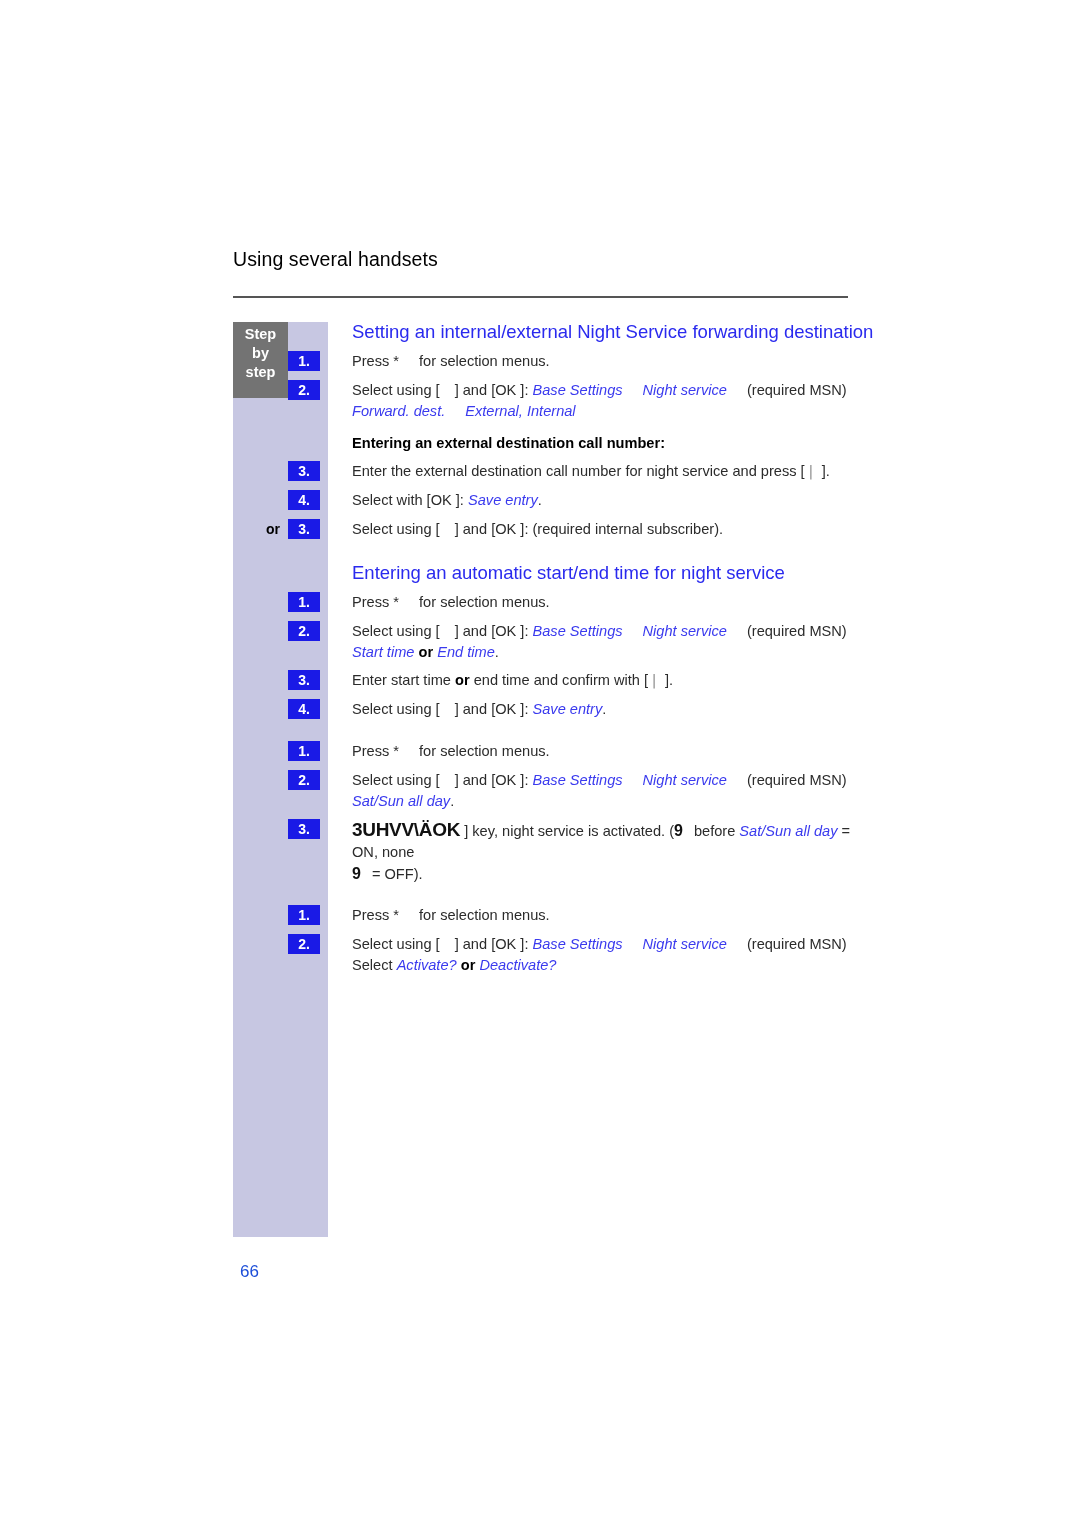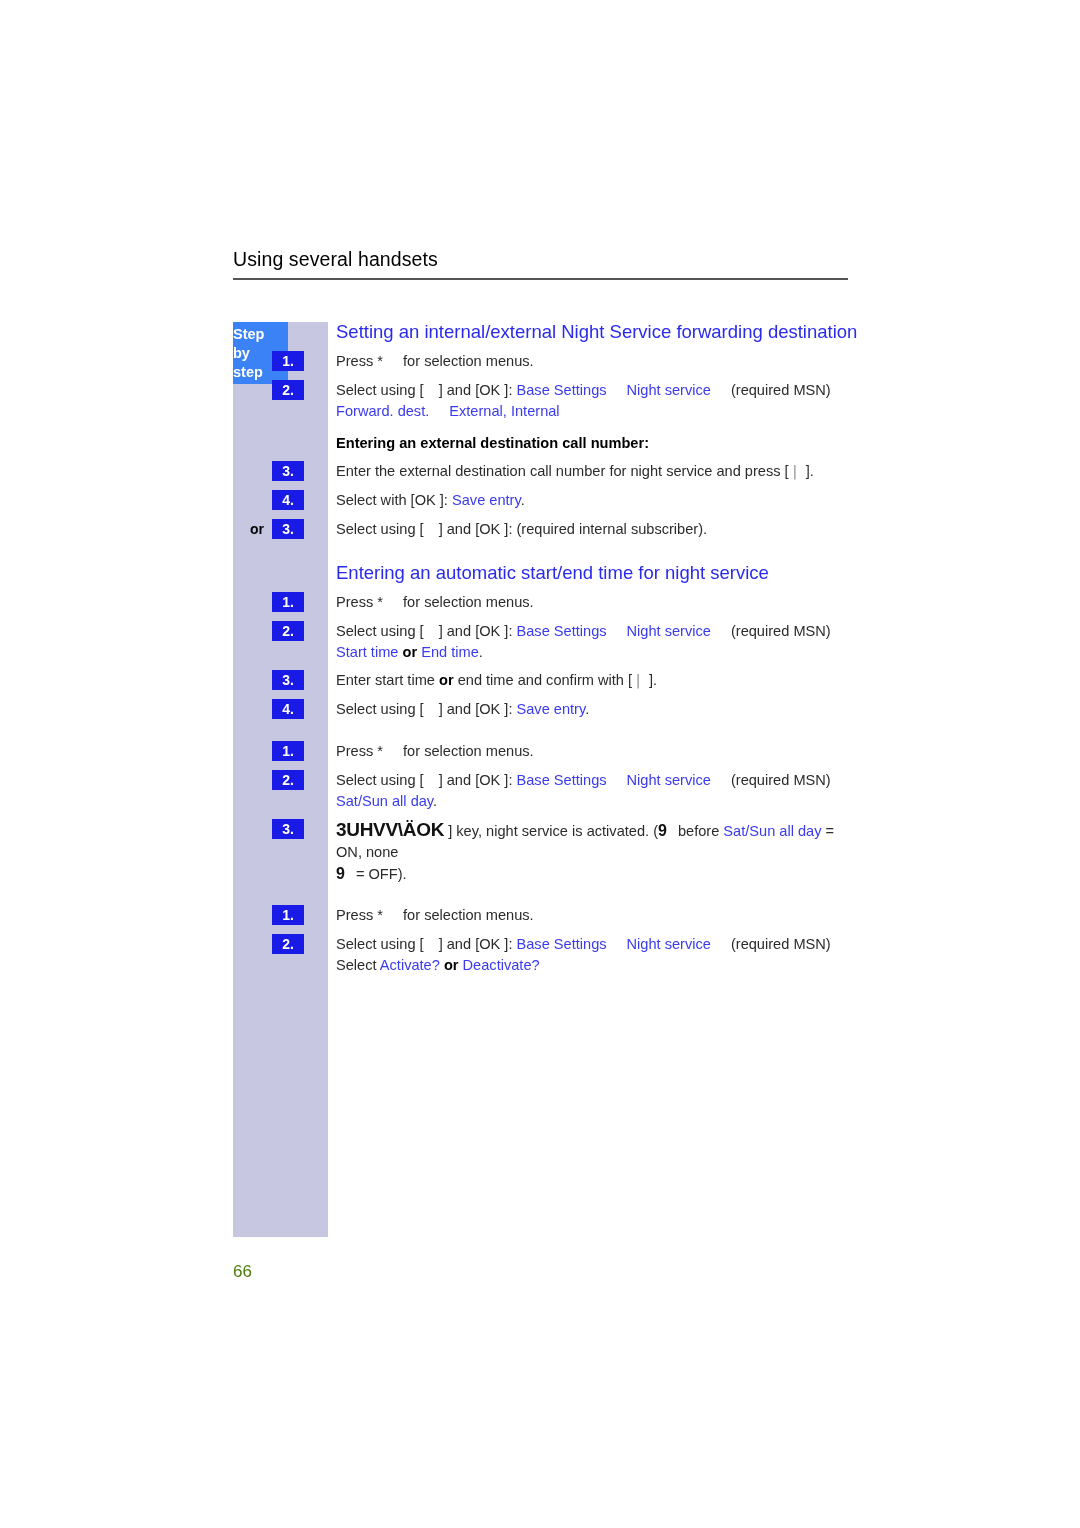--- a/index.html
+++ b/index.html
@@ -25,21 +25,21 @@
   .header {
     position: absolute;
     left: 233px;
     top: 248px;
     width: 615px;
   }
   .header-title {
     font-size: 19.5px;
     color: #000000;
     letter-spacing: 0.1px;
-    padding-bottom: 7px;
+    padding-bottom: 25px;
     white-space: nowrap;
   }
   .header-rule {
     height: 2px;
     background: #555555;
     width: 100%;
   }
 
   
   .sidebar {
@@ -48,35 +48,35 @@
     top: 322px;
     width: 95px;
     height: 915px;
     background: #c7c7e2;
   }
   .stepbox {
     position: absolute;
     left: 233px;
     top: 322px;
     width: 55px;
-    height: 62px;
-    background: #3b82f6;
+    height: 76px;
+    background: #737373;
     color: #ffffff;
     font-weight: bold;
     font-size: 14.5px;
     line-height: 19px;
-    text-align: left;
+    text-align: center;
     padding-top: 3px;
     box-sizing: border-box;
   }
 
   
   .content {
     position: absolute;
-    left: 336px;
+    left: 352px;
     top: 320px;
     width: 505px;
   }
 
   h2.section-title {
     font-size: 18.5px;
     font-weight: normal;
     color: #2a2aee;
     margin: 0;
     padding: 0;
@@ -104,20 +104,21 @@
     font-size: 14.6px;
     font-weight: bold;
     color: #000000;
     line-height: 21px;
     margin-top: 11px;
   }
 
   
   .menu {
     color: #3a3aee;
+    font-style: italic;
   }
   .ital {
   }
   .bold {
     font-weight: bold;
     color: #000000;
   }
   .sp { display: inline-block; width: 20px; }
   .sp-sm { display: inline-block; width: 11px; }
 
@@ -160,24 +161,24 @@
     font-size: 14px;
     font-weight: bold;
     color: #000000;
     line-height: 20px;
     text-align: right;
   }
 
   
   .page-number {
     position: absolute;
-    left: 233px;
+    left: 240px;
     top: 1262px;
     font-size: 17px;
-    color: #4d7c0f;
+    color: #1d4ed8;
   }
 </style>
 </head>
 <body>
 
 <div class="page">
 
   <div class="header">
     <div class="header-title">Using several handsets</div>
     <div class="header-rule"></div>

